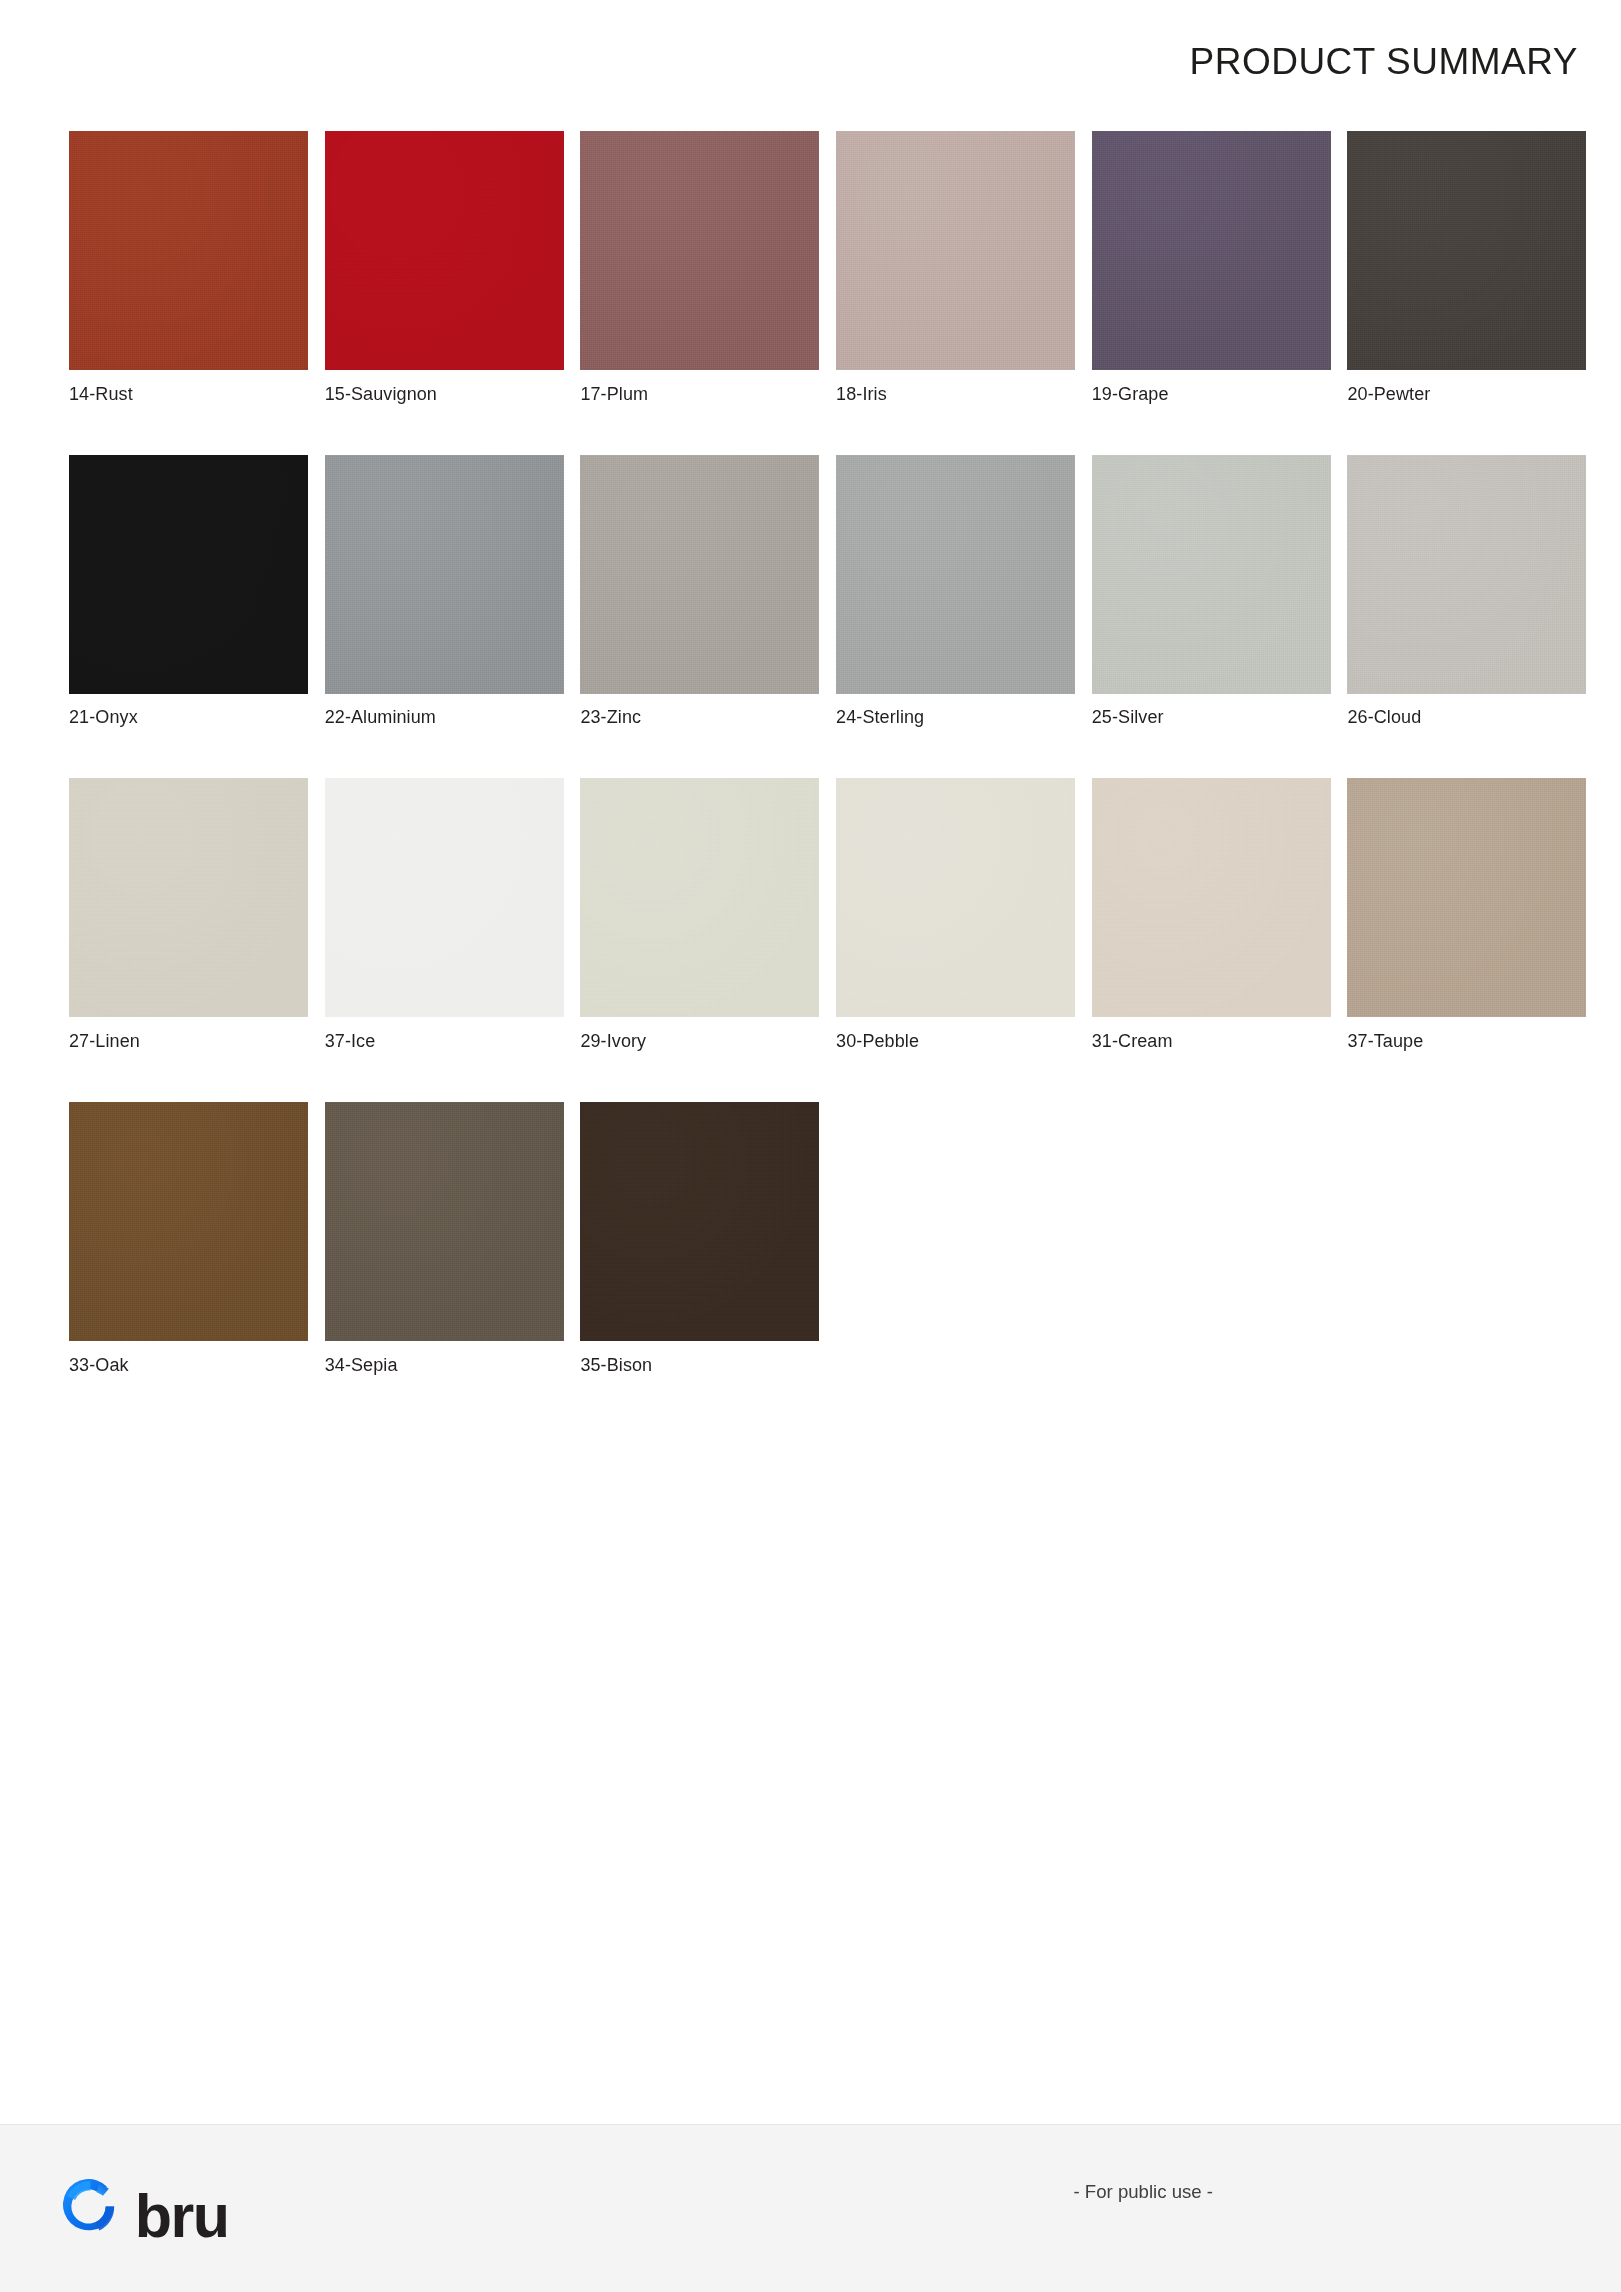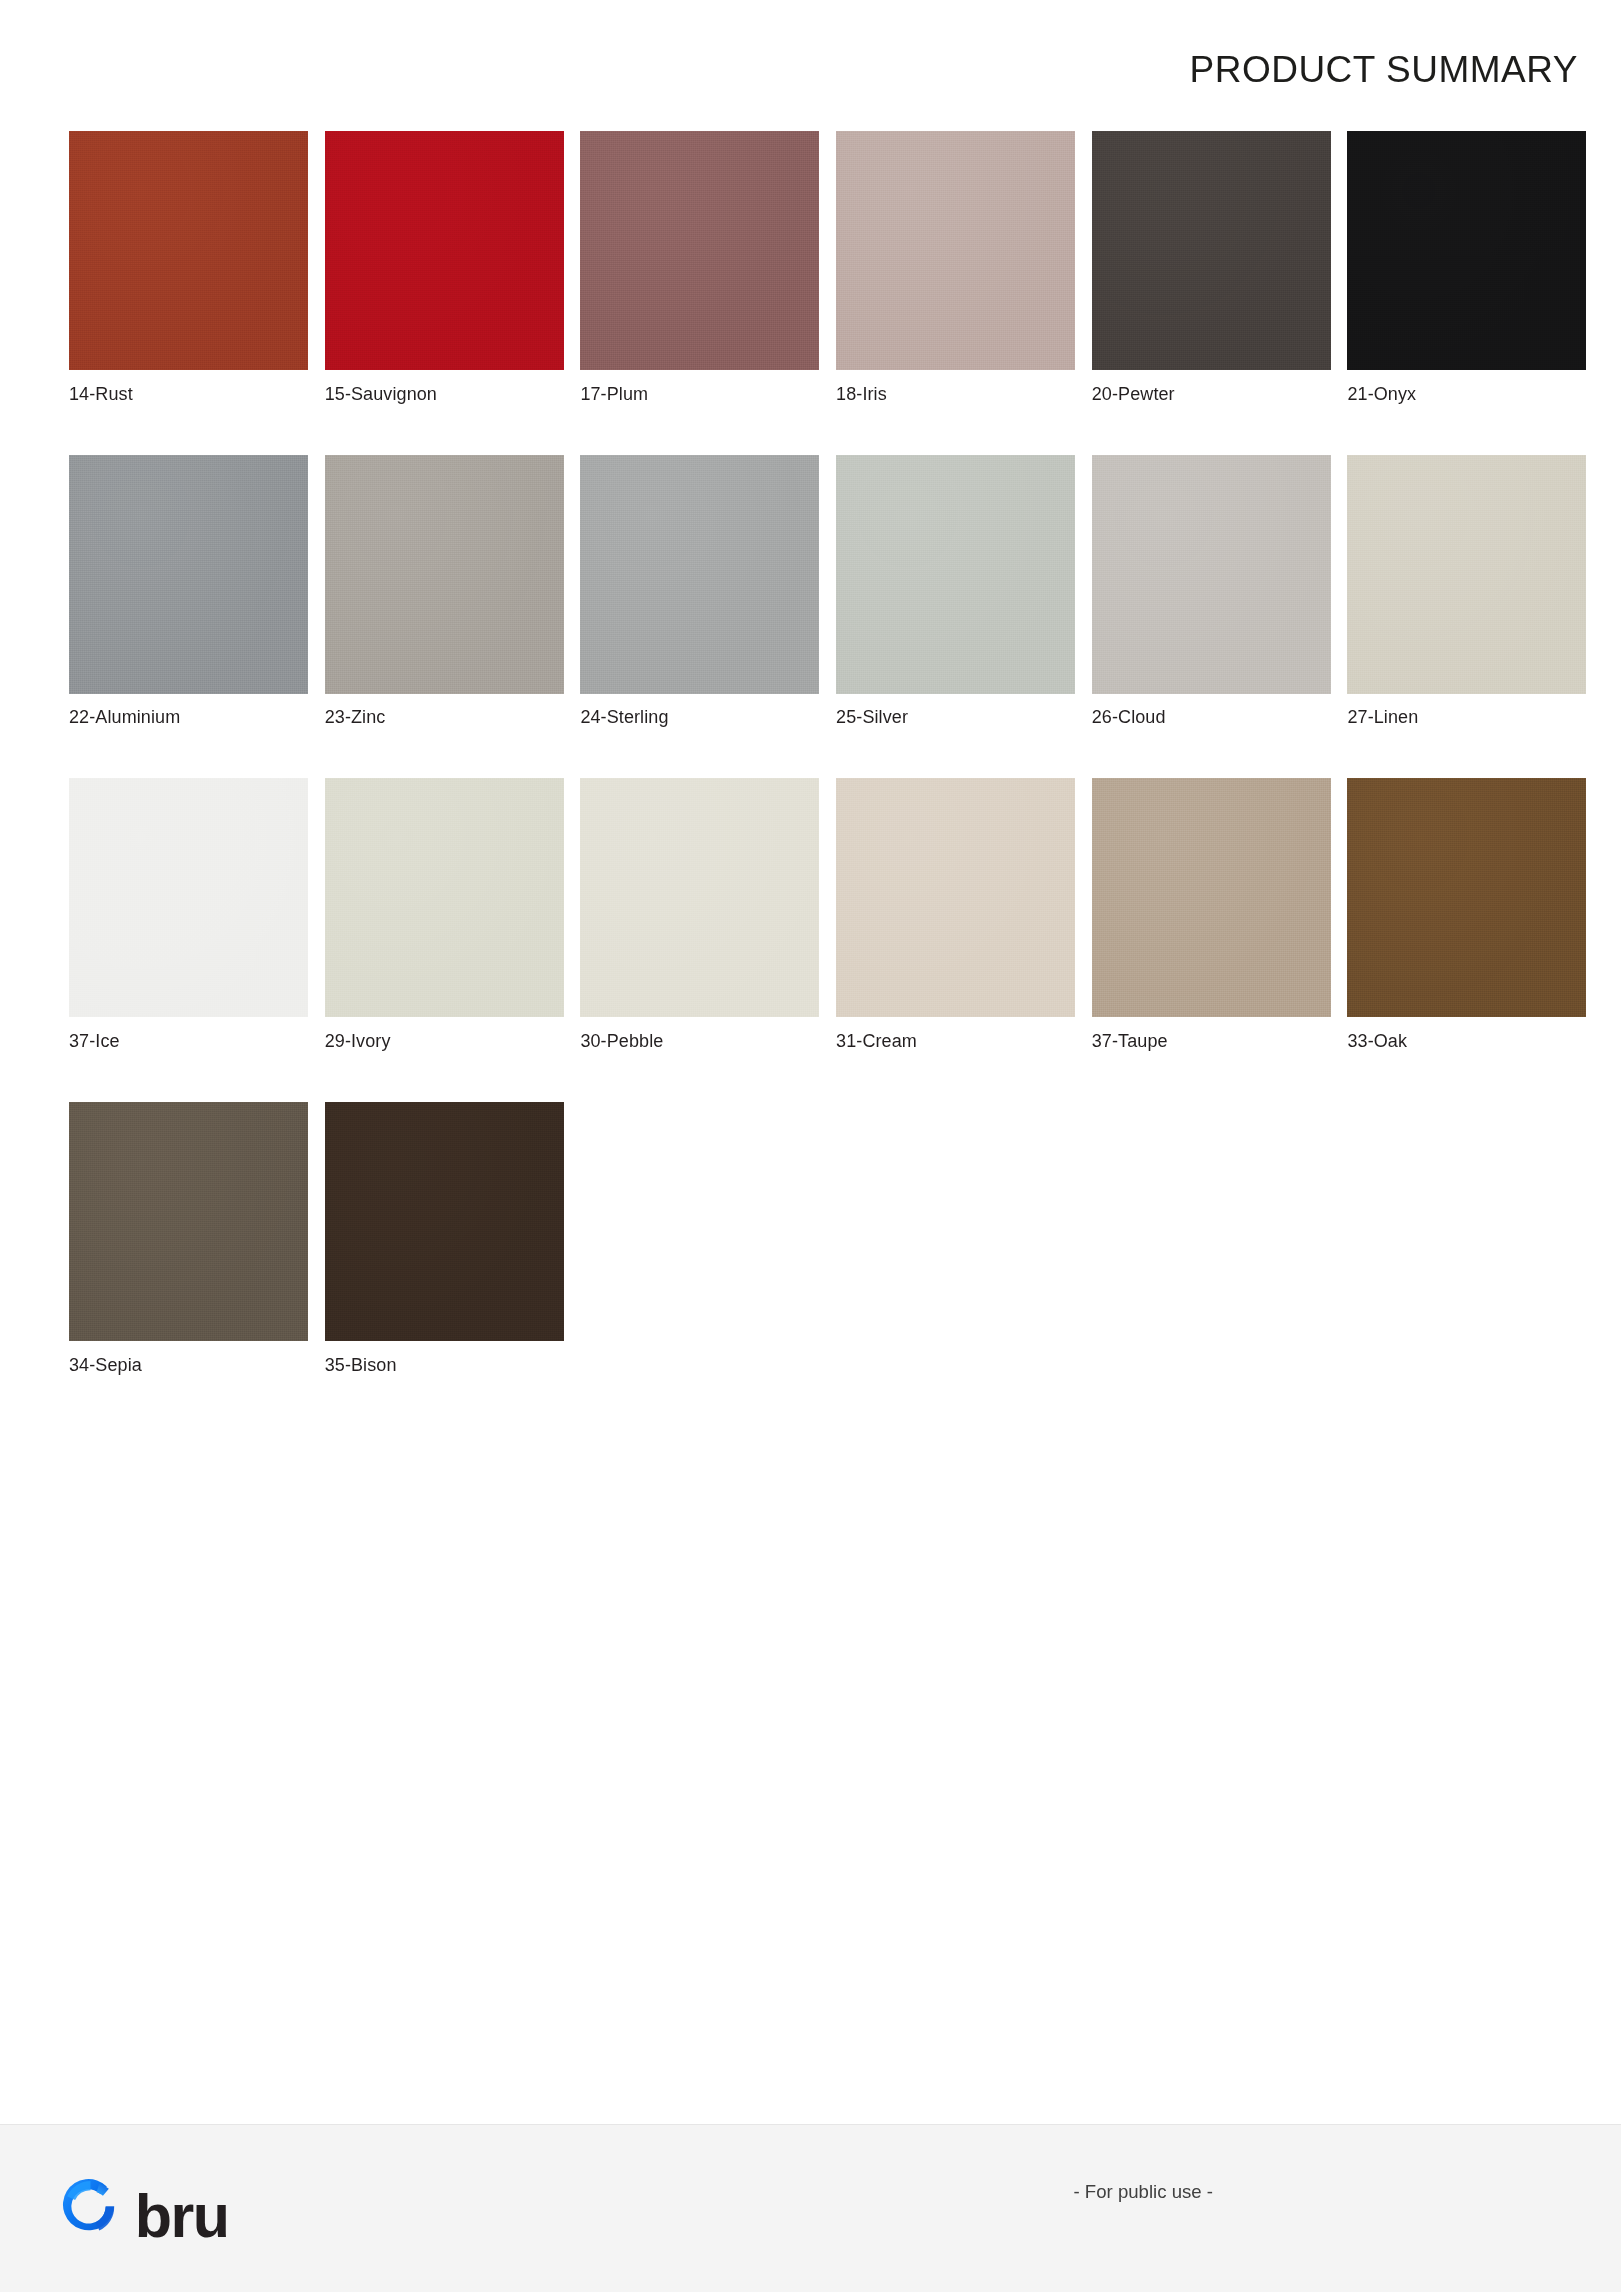--- a/index.html
+++ b/index.html
@@ -13,21 +13,21 @@
     height: 2293px;
     position: relative;
     font-family: "Liberation Sans", sans-serif;
     color: #231f20;
     overflow: hidden;
   }
 
   
   .page-header {
     position: absolute;
-    top: 8px;
+    top: 0;
     left: 0;
     width: 1621px;
     height: 123px;
     box-sizing: border-box;
     padding-right: 43px;
     display: flex;
     align-items: center;
     justify-content: flex-end;
   }
   .page-title {
@@ -146,20 +146,24 @@
       <div class="swatch-chip" style="background-color: rgb(180, 16, 28);"></div>
       <div class="swatch-label">15-Sauvignon</div>
     </div>
     <div class="swatch-cell">
       <div class="swatch-chip" style="background-color: rgb(140, 97, 96);"></div>
       <div class="swatch-label">17-Plum</div>
     </div>
     <div class="swatch-cell">
       <div class="swatch-chip" style="background-color: rgb(191, 172, 166);"></div>
       <div class="swatch-label">18-Iris</div>
+    </div>
+    <div class="swatch-cell">
+      <div class="swatch-chip" style="background-color: rgb(96, 84, 105);"></div>
+      <div class="swatch-label">19-Grape</div>
     </div>
     <div class="swatch-cell">
       <div class="swatch-chip" style="background-color: rgb(71, 65, 62);"></div>
       <div class="swatch-label">20-Pewter</div>
     </div>
     <div class="swatch-cell">
       <div class="swatch-chip" style="background-color: rgb(21, 21, 22);"></div>
       <div class="swatch-label">21-Onyx</div>
     </div>
     <div class="swatch-cell">

